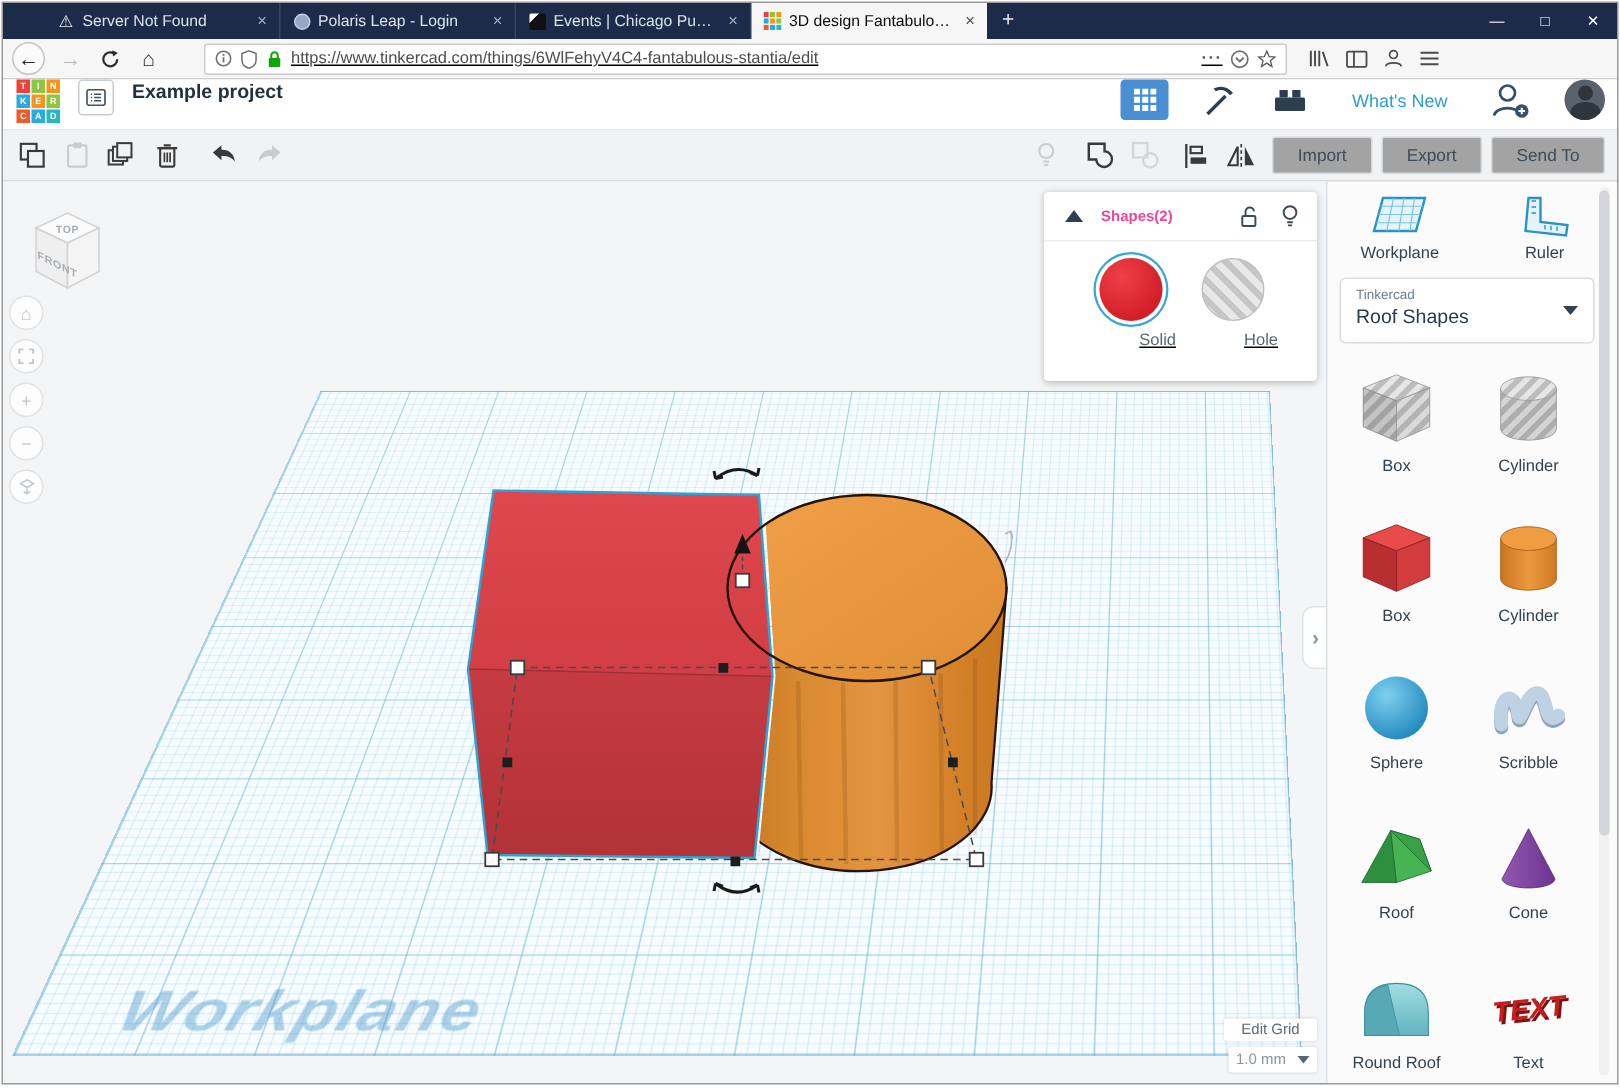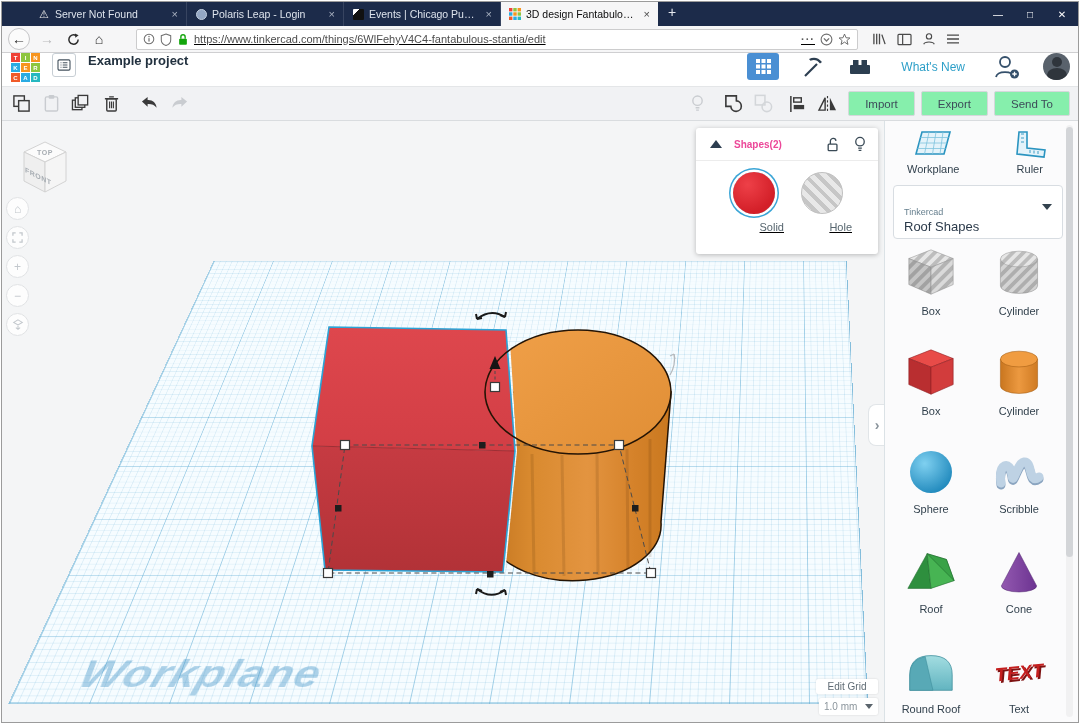--- a/index.html
+++ b/index.html
@@ -45,21 +45,21 @@
   .tkh-right { margin-left:auto; display:flex; align-items:center; gap:22px; margin-right:8px; }
   .gridbtn { width:32px; height:27px; background:#4a8fd3; border-radius:3px; display:flex; align-items:center; justify-content:center; }
   .whatsnew { color:#2d9fc8; font-size:12px; margin:0 6px; white-space:nowrap; }
   .avatar { width:27px; height:27px; border-radius:50%; background:#59626c; position:relative; overflow:hidden; }
   .avatar::before { content:""; position:absolute; left:8.5px; top:4px; width:10px; height:10px; border-radius:50%; background:#2f353c; }
   .avatar::after { content:""; position:absolute; left:3.5px; top:15px; width:20px; height:14px; border-radius:50%; background:#2f353c; }
 
   
   .tktoolbar { position:absolute; left:0; top:84px; width:100%; height:35px; background:#f1f2f4; border-top:1px solid #e4e6e8; border-bottom:1px solid #d9dcdf; display:flex; align-items:center; }
   .tbico { width:30px; height:26px; display:flex; align-items:center; justify-content:center; }
-  .tbtn { height:25px; padding:0 16px; display:flex; align-items:center; font-size:11.5px; color:#3d4b59; background:#86efac; border:1px solid #d5d8db; border-radius:2px; margin-left:6px; }
+  .tbtn { height:25px; padding:0 16px; display:flex; align-items:center; font-size:11.5px; color:#3d4b59; background:#a3a3a3; border:1px solid #d5d8db; border-radius:2px; margin-left:6px; }
   .sep { flex:1; }
 
   
   .workarea { position:absolute; left:0; top:119px; width:1076px; height:601px; }
   .canvas { position:absolute; left:0; top:0; width:882px; height:601px; background:#f4f5f6; overflow:hidden; }
   .plane-wrap { position:absolute; inset:0; perspective:1600px; perspective-origin:89% 4%; }
   .plane { position:absolute; left:6px; bottom:18px; width:860px; height:700px; transform-origin:50% 100%; transform:rotateX(55deg);
     background-color:#f6fcff;
     background-image:
       repeating-linear-gradient(0deg,  rgba(70,160,205,.38) 0 1px, transparent 1px 80px),
@@ -86,21 +86,21 @@
   .sp-circle { width:42px; height:42px; border-radius:50%; margin:0 auto; }
   .solid-circle { background:radial-gradient(circle at 35% 30%, #ee4048, #d31f28 70%); box-shadow:0 0 0 2.5px #fff, 0 0 0 4px #3aa5d6; }
   .hole-circle { background:repeating-linear-gradient(45deg,#c6c6c6 0 4px,#e8e8e8 4px 9px); border:1px solid #c0c0c0; }
   .sp-label { font-size:11px; color:#57666f; margin-top:7px; }
 
   
   .sidebar { position:absolute; left:882px; top:0; width:194px; height:601px; background:#fbfbfc; border-left:1px solid #dbe2e6; }
   .tools-row { position:absolute; top:8px; left:0; width:100%; display:flex; justify-content:space-around; }
   .tool { text-align:center; width:80px; }
   .tool-label { font-size:11px; color:#33424e; margin-top:4px; }
-  .lib-select { position:absolute; left:8px; top:64px; width:170px; height:54px; background:#fff; border:1px solid #d8dde2; border-radius:4px; padding:21px 10px; }
+  .lib-select { position:absolute; left:8px; top:64px; width:170px; height:44px; background:#fff; border:1px solid #d8dde2; border-radius:4px; padding:5px 10px; }
   .lib-brand { font-size:9px; color:#67808f; }
   .lib-name { font-size:13px; color:#2b3a4a; margin-top:2px; }
   .lib-caret { position:absolute; right:10px; top:18px; width:0; height:0; border-left:5px solid transparent; border-right:5px solid transparent; border-top:6px solid #33424e; }
   .gallery { position:absolute; left:2px; top:118px; width:176px; display:grid; grid-template-columns:1fr 1fr; }
   .g-item { height:100px; display:flex; flex-direction:column; align-items:center; justify-content:flex-start; padding-top:8px; }
   .g-label { font-size:11px; color:#33424e; margin-top:6px; white-space:nowrap; }
   .scrollbar { position:absolute; right:5px; top:4px; width:7px; height:592px; background:#f1f1f2; border-radius:4px; }
   .scroll-thumb { position:absolute; left:0; top:2px; width:7px; height:430px; background:#d3d5d8; border-radius:4px; }
   .collapse-tab { position:absolute; left:866px; top:283px; width:17px; height:42px; background:#fff; border:1px solid #e1e5e8; border-right:none; border-radius:8px 0 0 8px; display:flex; align-items:center; justify-content:center; color:#8a949c; font-size:14px; font-weight:bold; }
 

